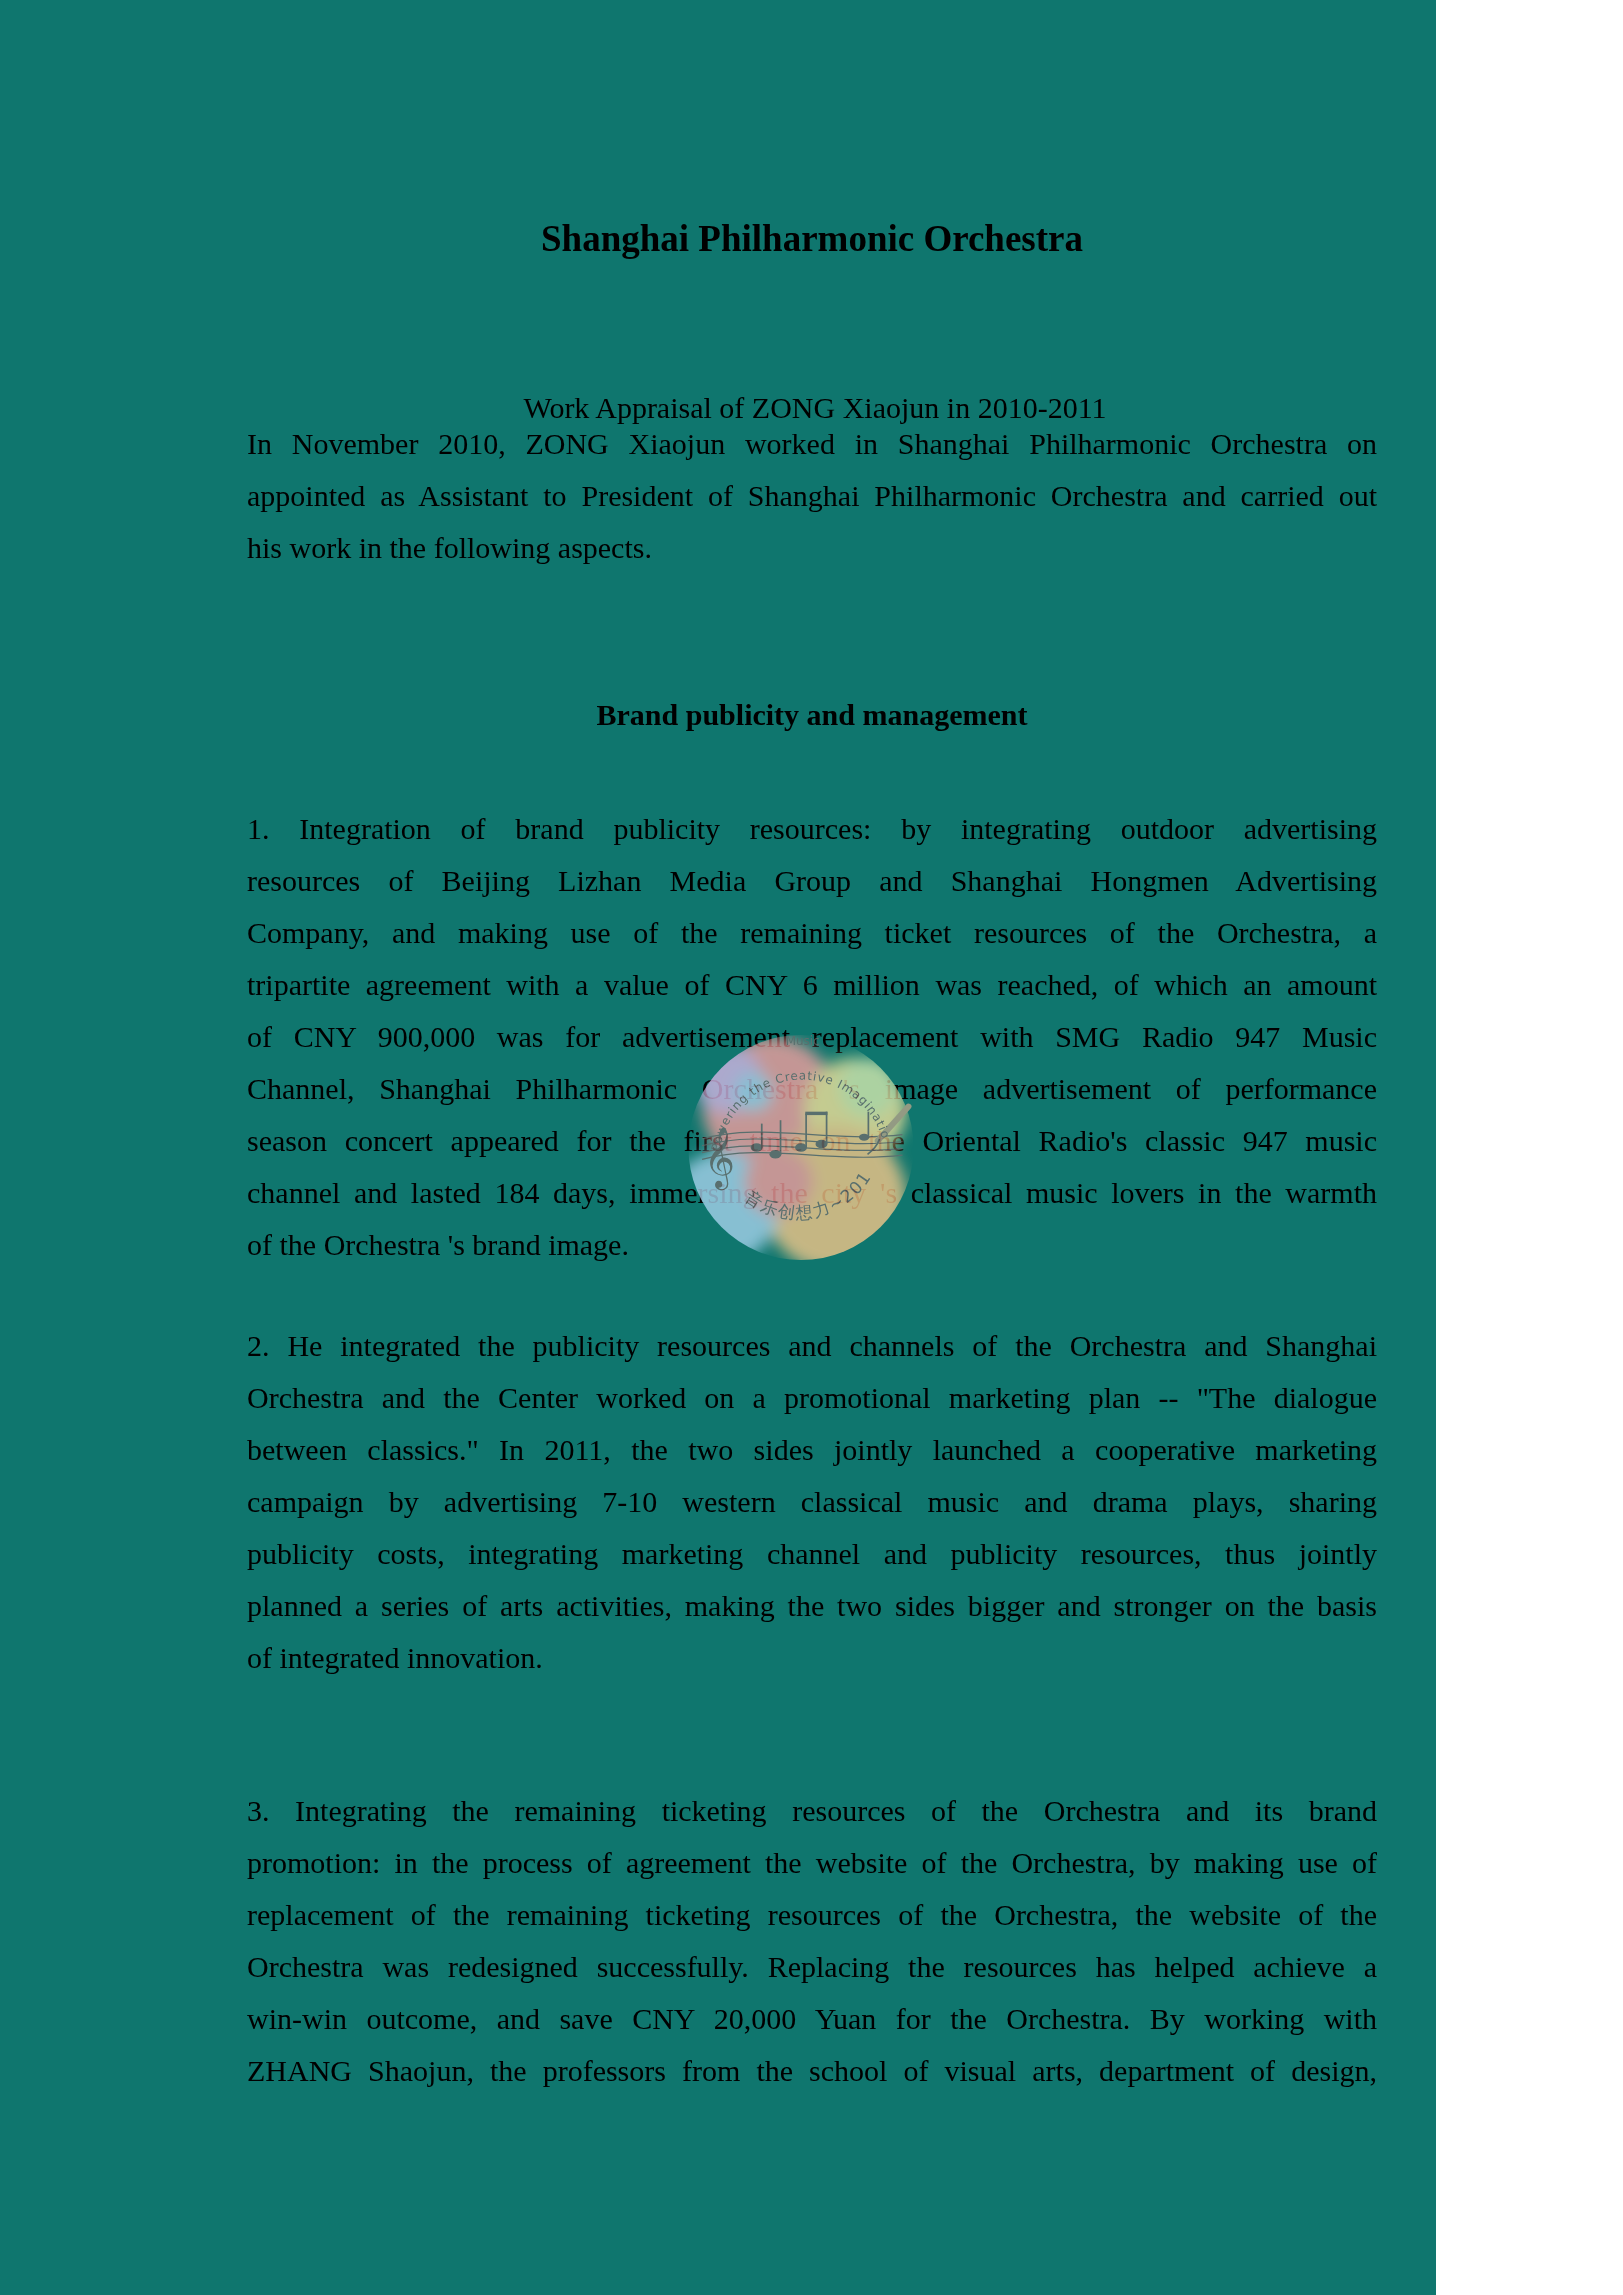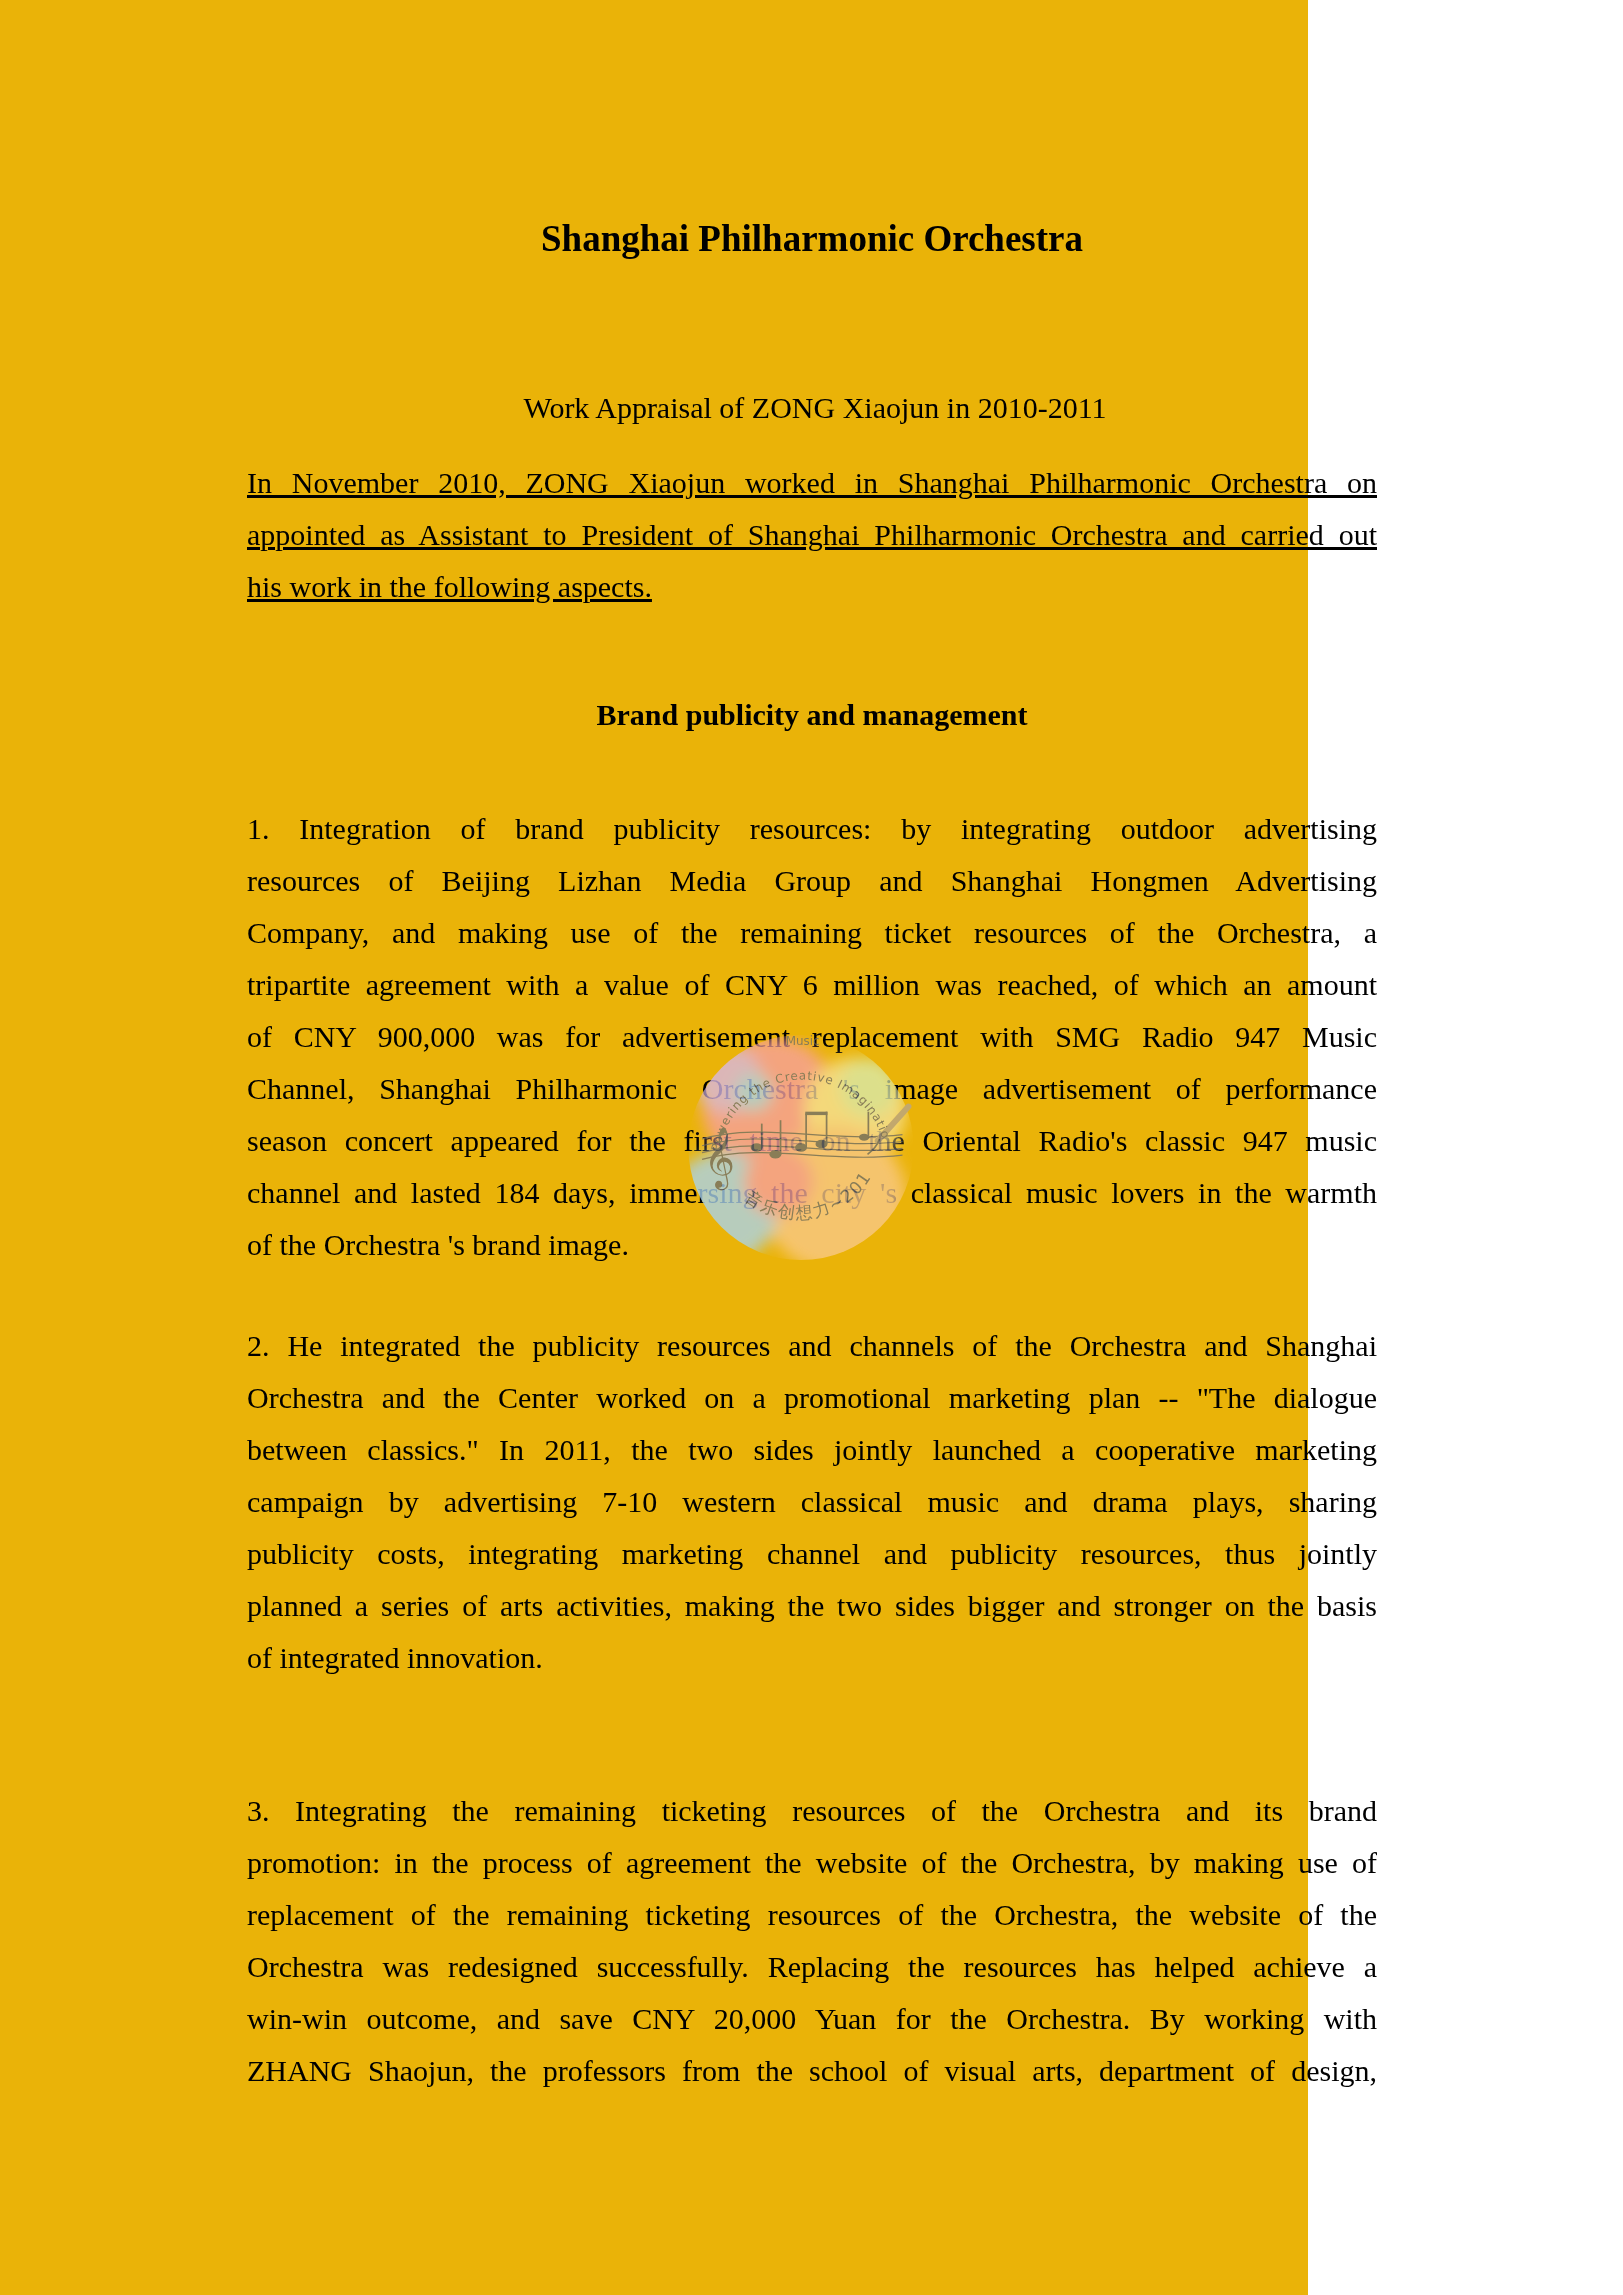--- a/index.html
+++ b/index.html
@@ -11,23 +11,23 @@
       width: 1624px;
       height: 2295px;
       position: relative;
       overflow: hidden;
       font-family: "Liberation Serif", "DejaVu Serif", serif;
       color: #000000;
     }
     .page {
       position: absolute;
       left: 0; top: 0;
-      width: 1308px;
+      width: 1436px;
       height: 2295px;
-      background: #eab308;
+      background: #0f766e;
     }
     .title {
       position: absolute;
       left: 0;
       width: 1624px;
       top: 217px;
       text-align: center;
       font-weight: bold;
       font-size: 37px;
       line-height: 43px;
@@ -67,21 +67,21 @@
       line-height: 52px;
       white-space: nowrap;
       text-align: justify;
       text-align-last: justify;
       overflow: visible;
     }
     .line.last {
       text-align: left;
       text-align-last: left;
     }
-    #p-intro { top: 457px; text-decoration: underline; }
+    #p-intro { top: 418px; }
     #p-1 { top: 803px; }
     #p-2 { top: 1320px; }
     #p-3 { top: 1785px; }
 
     .watermark {
       position: absolute;
       left: 685px;
       top: 1028px;
       width: 232px;
       height: 239px;

